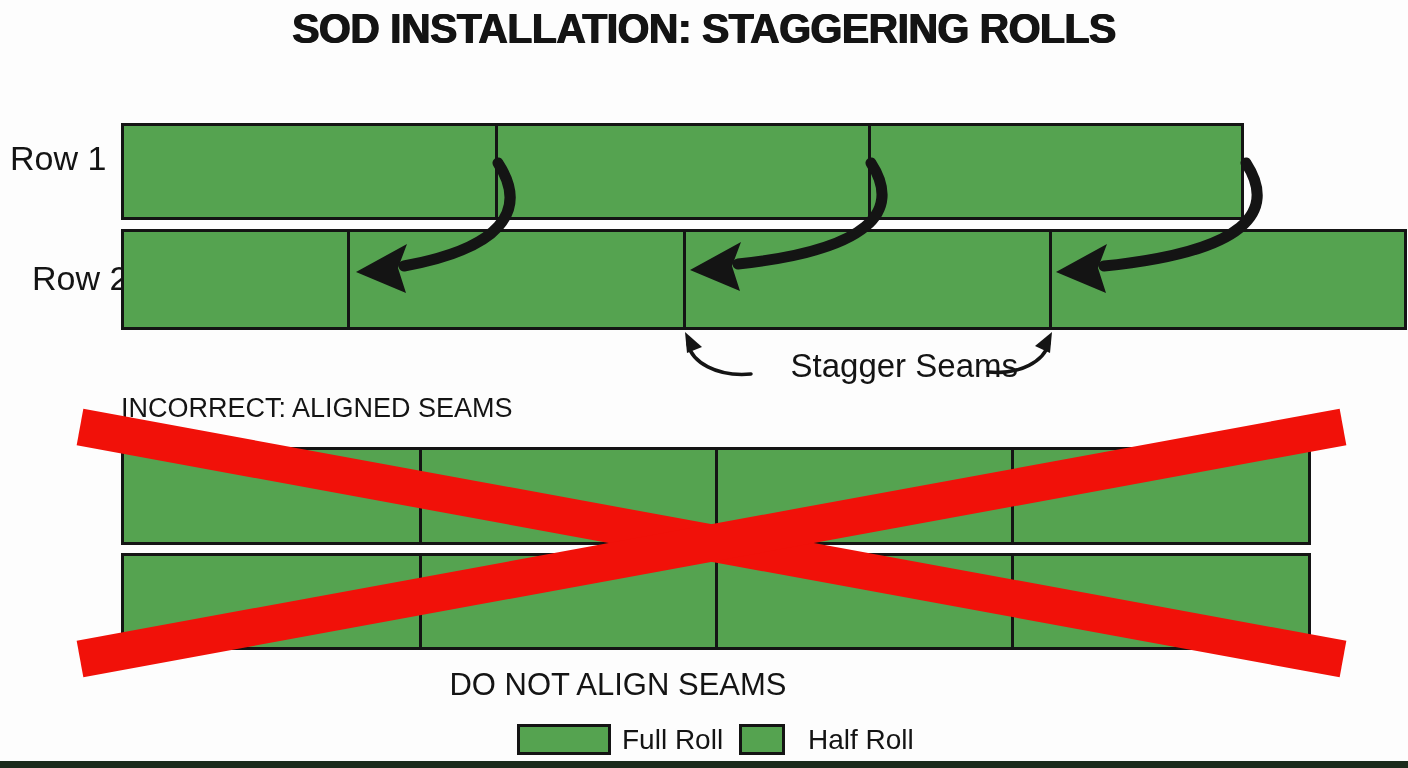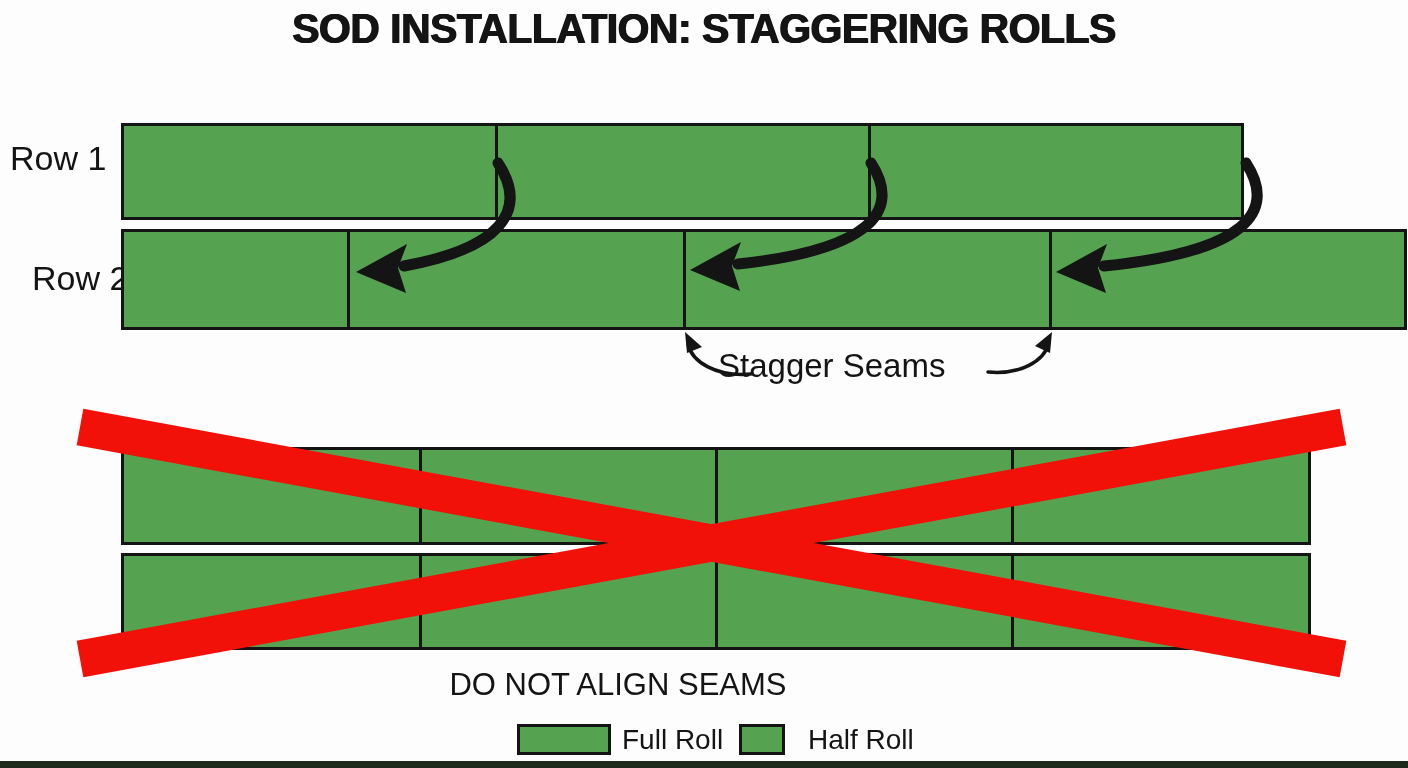--- a/index.html
+++ b/index.html
@@ -36,21 +36,21 @@
     border:3px solid var(--ink,#101010);
     background:var(--green,#55a350);
   }
   .roll-cell{position:absolute;top:0;bottom:0;}
   .seam{
     position:absolute;top:0;bottom:0;width:3px;
     background:var(--ink,#101010);
   }
   #annotation-stagger{
     top:347px;left:718px;width:300px;
-    text-align:left;
+    text-align:right;
     font-size:33px;font-weight:400;white-space:nowrap;
   }
   #warning{
     top:667px;left:0;width:1236px;
     text-align:center;
     font-size:31px;font-weight:500;white-space:nowrap;
   }
   .legend-swatch{
     position:absolute;
     box-sizing:border-box;
@@ -100,20 +100,21 @@
       <div class="roll-cell" style="left: 224px; width: 336px;"></div>
       <div class="roll-cell" style="left: 560px; width: 366px;"></div>
       <div class="roll-cell" style="left: 926px; width: 354px;"></div>
       <div class="seam" style="left: 223px;"></div>
       <div class="seam" style="left: 559px;"></div>
       <div class="seam" style="left: 925px;"></div>
     </div>
 
   <div class="abs" id="annotation-stagger">Stagger Seams</div>
 
+  <div class="abs section-heading" style="left:121px;top:393px;">INCORRECT: ALIGNED SEAMS</div>
 
   <div class="strip" id="strip-inc1" style="left:121px;top:447px;width:1190px;height:98px;">
       <div class="roll-cell" style="left: 0px; width: 296px;"></div>
       <div class="roll-cell" style="left: 296px; width: 296px;"></div>
       <div class="roll-cell" style="left: 592px; width: 296px;"></div>
       <div class="roll-cell" style="left: 888px; width: 296px;"></div>
       <div class="seam" style="left: 295px;"></div>
       <div class="seam" style="left: 591px;"></div>
       <div class="seam" style="left: 887px;"></div>
     </div>

